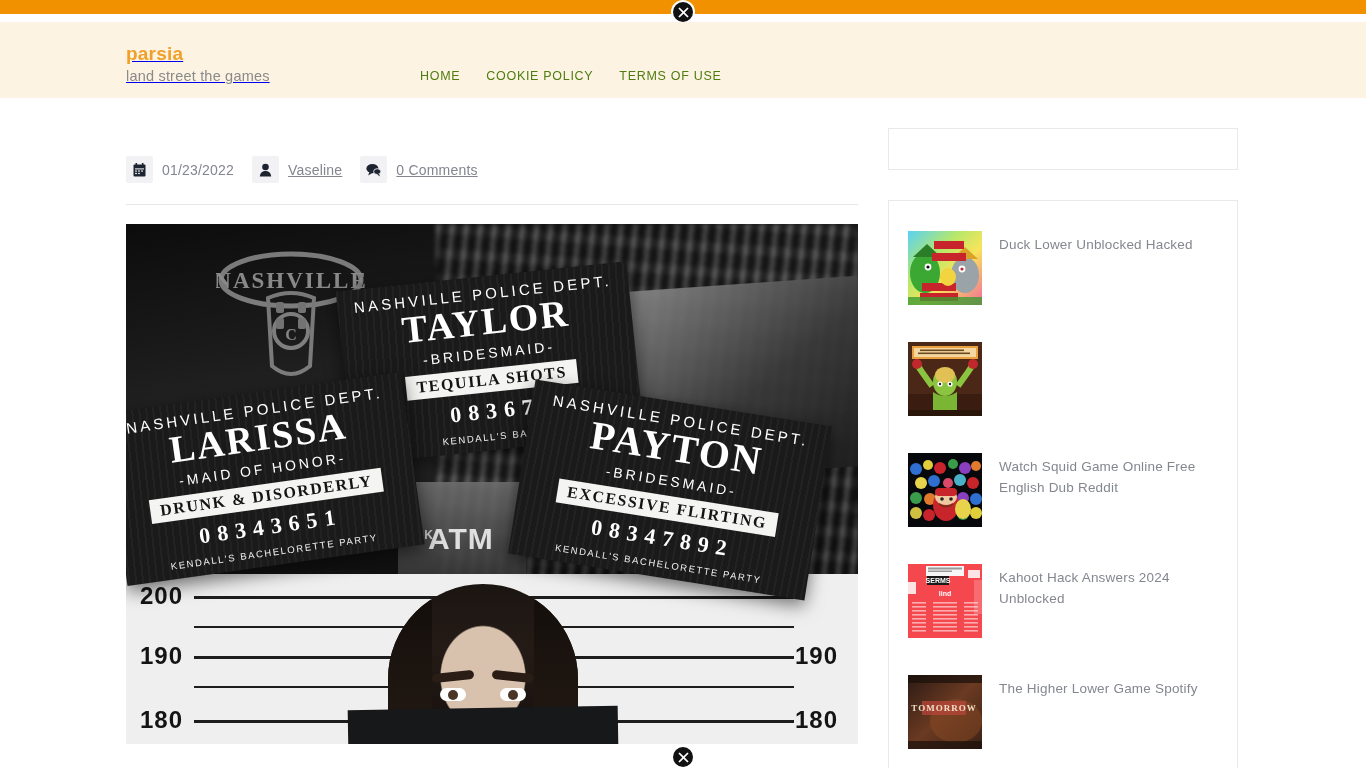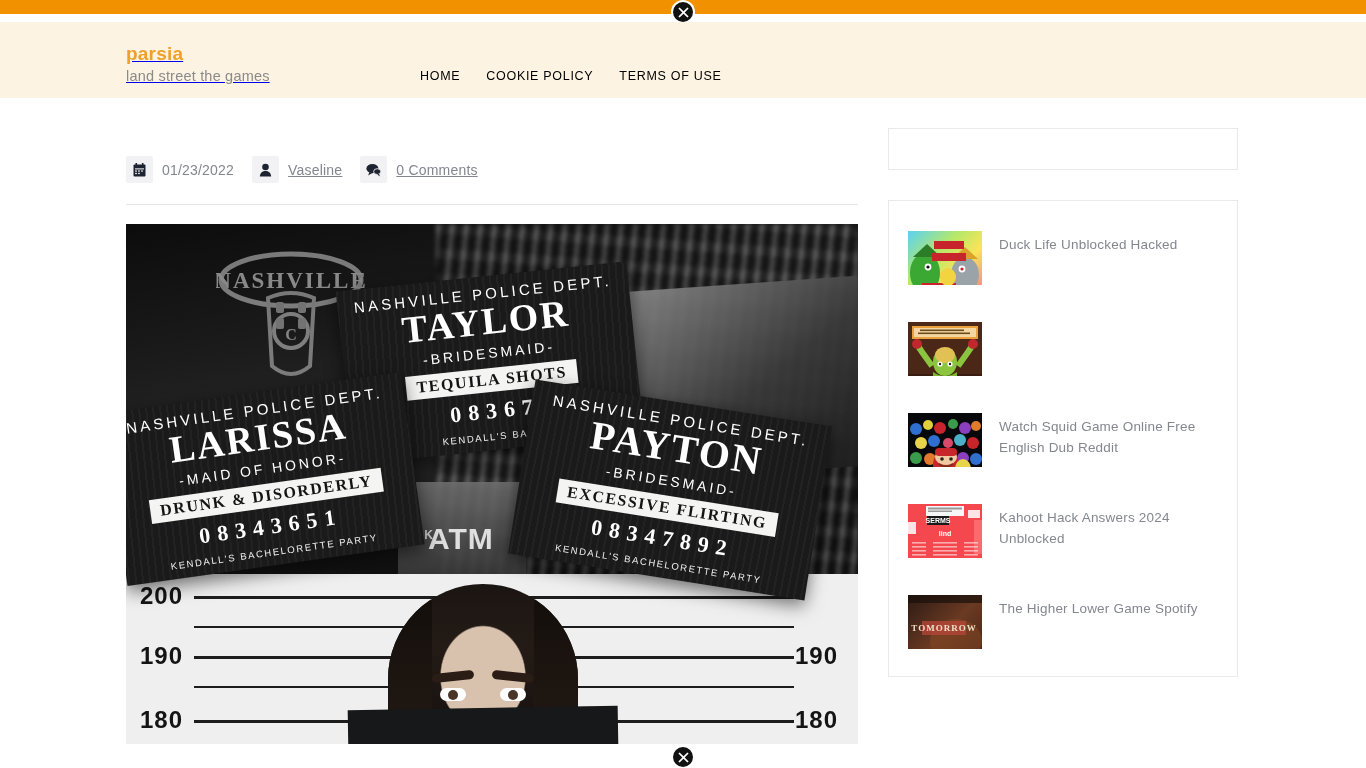--- a/index.html
+++ b/index.html
@@ -37,21 +37,21 @@
     line-height:1.15;
   }
   .brand-tagline {
     font-size:14.5px; color:#8a8a8a; letter-spacing:.2px; margin-top:3px;
   }
   .main-nav {
     position:absolute; left:420px; top:47px;
     display:flex; gap:26px; align-items:center;
   }
   .main-nav a {
-    font-size:12.5px; letter-spacing:.7px; color:#000000;
+    font-size:12.5px; letter-spacing:.7px; color:#4d7c0f;
     text-decoration:none; text-transform:uppercase;
   }
 
   
   .page {
     position:absolute; top:98px; left:0; width:1366px; height:670px;
     background:#fff;
   }
   .content-col { position:absolute; left:126px; top:30px; width:732px; }
   .sidebar-col { position:absolute; left:888px; top:30px; width:350px; }
@@ -220,21 +220,21 @@
   }
   #widget-search { height:42px; }
   #widget-popular { margin-top:30px; padding:12px 19px 8px; }
   .pp-item {
     display:flex; gap:17px; align-items:flex-start;
     padding:18px 0 19px;
     border-bottom:1px dashed #e2e2e4;
   }
   .pp-item:last-child { border-bottom:none; }
   .pp-thumb {
-    width:74px; height:54px; flex:0 0 74px; overflow:hidden; background:#222;
+    width:74px; height:74px; flex:0 0 74px; overflow:hidden; background:#222;
   }
   .pp-thumb svg { display:block; }
   .pp-title {
     font-size:13.5px; line-height:1.55; color:#84878f; letter-spacing:.2px;
     padding-top:4px;
   }
   a.pp-link { text-decoration:none; }
 </style>
 </head>
 <body>
@@ -413,21 +413,21 @@
               <path d="M5 26 L19 13 L33 26 Z" fill="#2c7d27"></path>
               <path d="M44 28 L57 16 L70 28 Z" fill="#d9a228"></path>
               <rect x="26" y="10" width="30" height="8" fill="#c8242c"></rect>
               <rect x="24" y="22" width="34" height="8" fill="#c8242c"></rect>
               <rect x="14" y="52" width="34" height="8" fill="#c8242c"></rect>
               <rect x="12" y="62" width="38" height="8" fill="#c8242c"></rect>
               <ellipse cx="40" cy="46" rx="8" ry="9" fill="#f2d340"></ellipse>
               <rect y="66" width="74" height="8" fill="#3f9b33" opacity=".8"></rect>
             </svg>
           </span>
-          <span class="pp-title">Duck Life Unblocked Hacked</span>
+          <span class="pp-title">Duck Lower Unblocked Hacked</span>
         </div>
       </a>
 
       <a class="pp-link" href="#">
         <div class="pp-item">
           <span class="pp-thumb">
             <svg width="74" height="74" viewBox="0 0 74 74">
               <rect width="74" height="74" fill="#4a2716"></rect>
               <rect y="52" width="74" height="22" fill="#3a1d10"></rect>
               <rect x="4" y="4" width="66" height="13" fill="#e8a13c"></rect>

